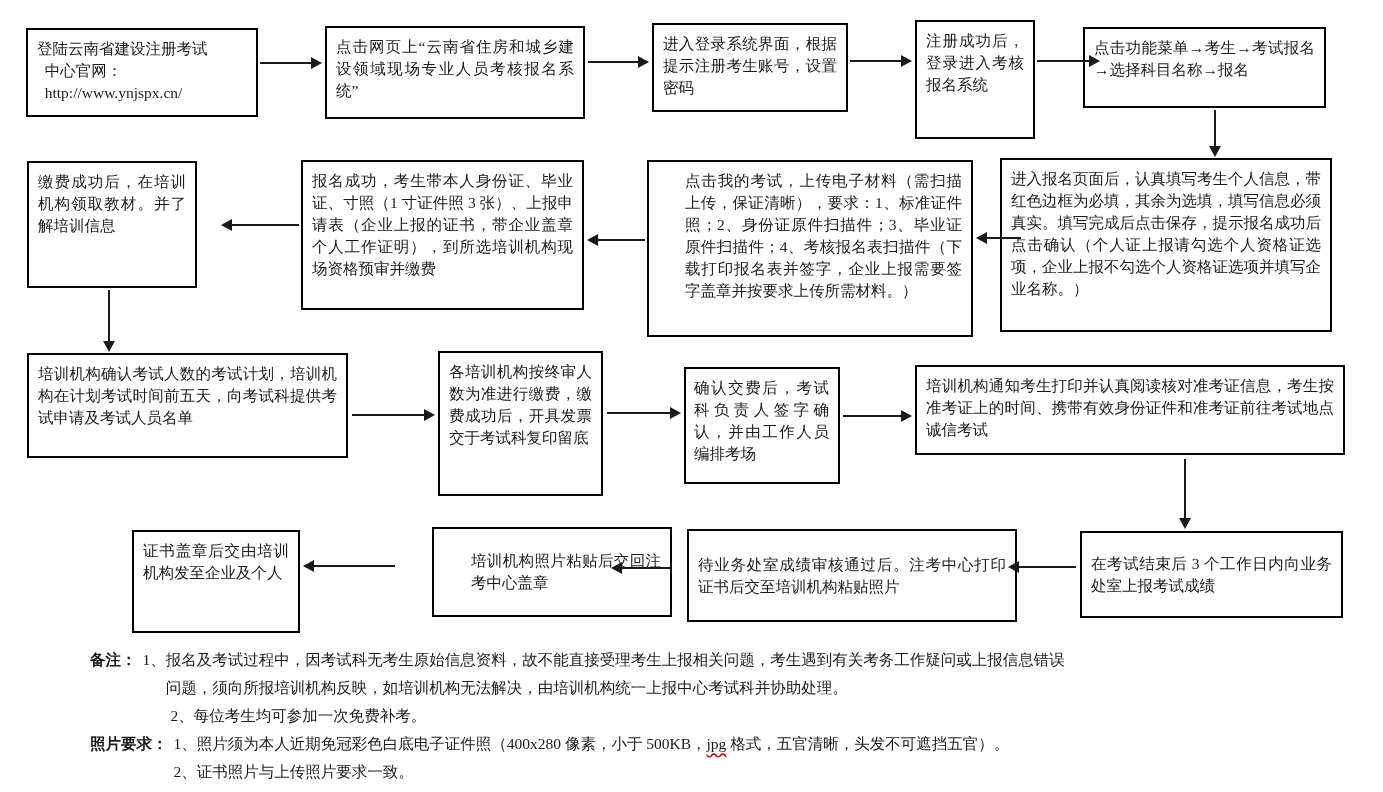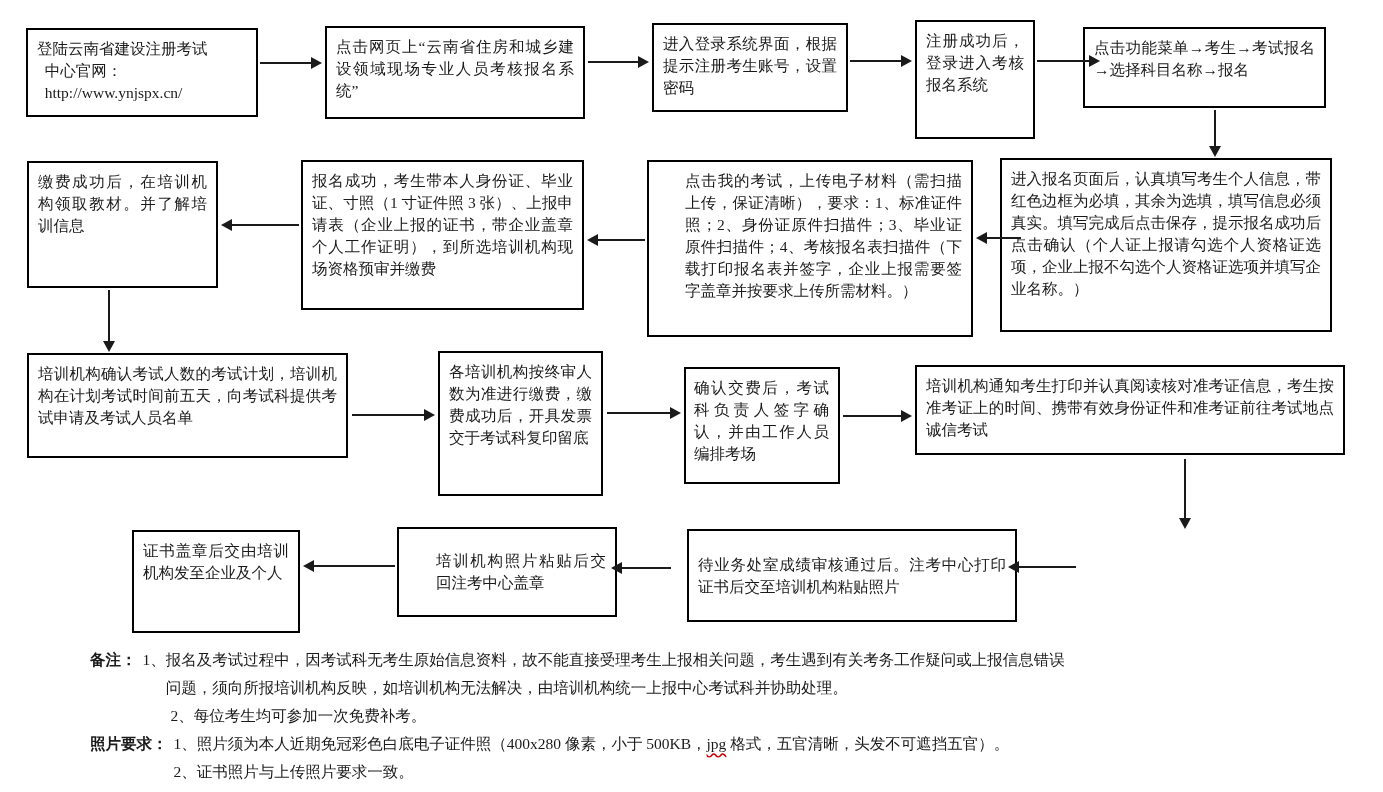--- a/index.html
+++ b/index.html
@@ -59,29 +59,30 @@
   中心官网：
   http://www.ynjspx.cn/</div>
   <div class="box" style="left:325px; top:26px; width:260px; height:93px;">点击网页上“云南省住房和城乡建设领域现场专业人员考核报名系统”</div>
   <div class="box" style="left:915px; top:20px; width:120px; height:119px;">注册成功后，登录进入考核报名系统</div>
   <div class="box" style="left:652px; top:23px; width:196px; height:89px;">进入登录系统界面，根据提示注册考生账号，设置密码</div>
   <div class="box" style="left:1083px; top:27px; width:243px; height:81px;">点击功能菜单→考生→考试报名→选择科目名称→报名</div>
 
   <div class="box" style="left:1000px; top:158px; width:332px; height:174px;">进入报名页面后，认真填写考生个人信息，带红色边框为必填，其余为选填，填写信息必须真实。填写完成后点击保存，提示报名成功后点击确认（个人证上报请勾选个人资格证选项，企业上报不勾选个人资格证选项并填写企业名称。）</div>
   <div class="box" style="left:647px; top:160px; width:326px; height:177px;padding-left:36px;">点击我的考试，上传电子材料（需扫描上传，保证清晰），要求：1、标准证件照；2、身份证原件扫描件；3、毕业证原件扫描件；4、考核报名表扫描件（下载打印报名表并签字，企业上报需要签字盖章并按要求上传所需材料。）</div>
   <div class="box" style="left:301px; top:160px; width:283px; height:150px;">报名成功，考生带本人身份证、毕业证、寸照（1 寸证件照 3 张）、上报申请表（企业上报的证书，带企业盖章个人工作证明），到所选培训机构现场资格预审并缴费</div>
-  <div class="box" style="left:27px; top:161px; width:191px; height:127px;">缴费成功后，在培训机构领取教材。并了解培训信息</div>
+  <div class="box" style="left:27px; top:161px; width:170px; height:127px;">缴费成功后，在培训机构领取教材。并了解培训信息</div>
 
   <div class="box" style="left:27px; top:353px; width:321px; height:105px;">培训机构确认考试人数的考试计划，培训机构在计划考试时间前五天，向考试科提供考试申请及考试人员名单</div>
   <div class="box" style="left:438px; top:351px; width:165px; height:145px;">各培训机构按终审人数为准进行缴费，缴费成功后，开具发票交于考试科复印留底</div>
   <div class="box" style="left:684px; top:367px; width:156px; height:117px;padding-left:8px;">确认交费后，考试科负责人签字确认，并由工作人员编排考场</div>
   <div class="box" style="left:915px; top:365px; width:430px; height:90px;">培训机构通知考生打印并认真阅读核对准考证信息，考生按准考证上的时间、携带有效身份证件和准考证前往考试地点诚信考试</div>
 
+  <div class="box vcenter" style="left:1080px; top:531px; width:263px; height:87px;">在考试结束后 3 个工作日内向业务处室上报考试成绩</div>
   <div class="box vcenter" style="left:675px; top:529px; width:330px; height:93px;margin-left:12px;">待业务处室成绩审核通过后。注考中心打印证书后交至培训机构粘贴照片</div>
-  <div class="box vcenter" style="left:397px; top:527px; width:220px; height:90px;padding-left:37px;">培训机构照片粘贴后交回注考中心盖章</div>
+  <div class="box vcenter" style="left:432px; top:527px; width:240px; height:90px;padding-left:37px;">培训机构照片粘贴后交回注考中心盖章</div>
   <div class="box" style="left:132px; top:530px; width:168px; height:103px;">证书盖章后交由培训机构发至企业及个人</div>
 
   <div class="shaft-h head-right" style="left:260px; top:62px; width:52px;"></div>
   <div class="shaft-h head-right" style="left:588px; top:61px; width:51px;"></div>
   <div class="shaft-h head-right" style="left:850px; top:60px; width:52px;"></div>
   <div class="shaft-h head-right" style="left:1037px; top:60px; width:53px;"></div>
 
   <div class="shaft-v head-down" style="left:1214px; top:110px; height:37px;"></div>
 
   <div class="shaft-h head-left" style="left:986px; top:237px; width:35px;"></div>

